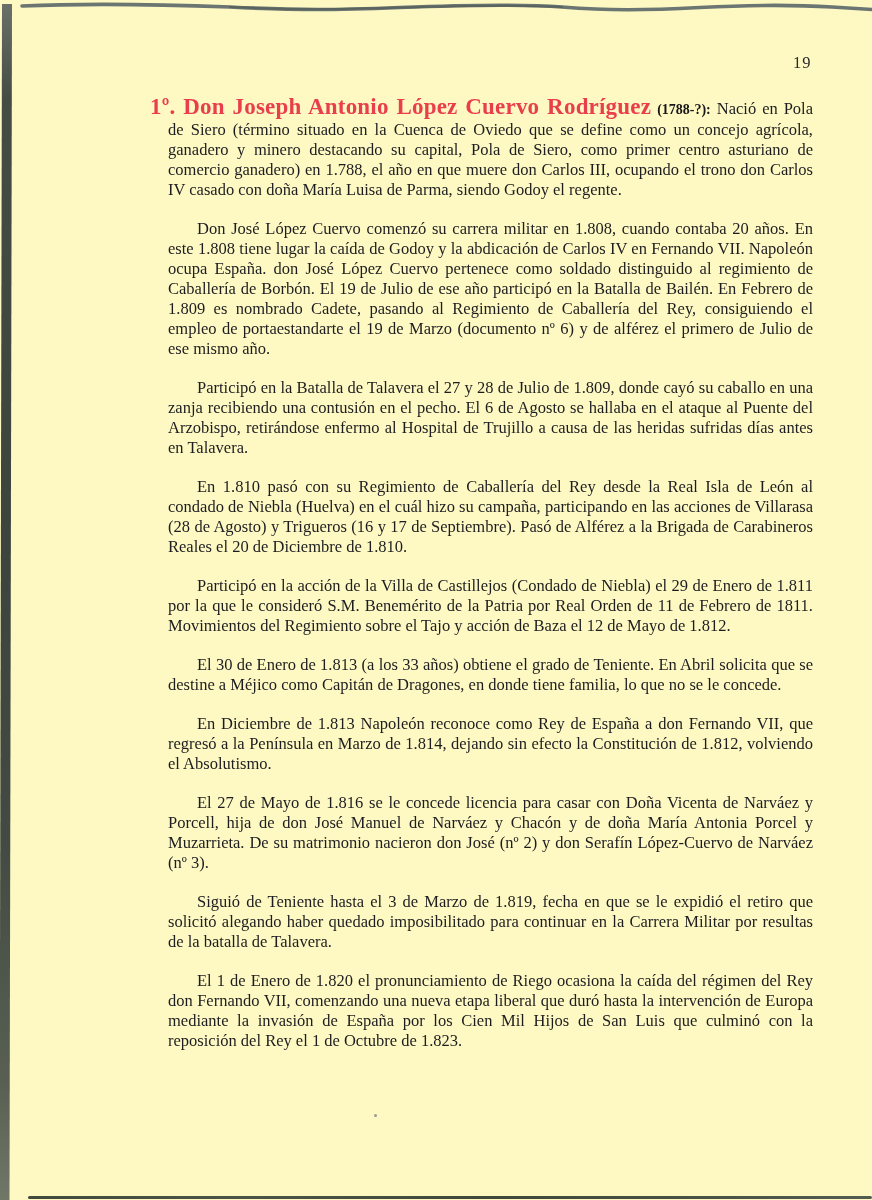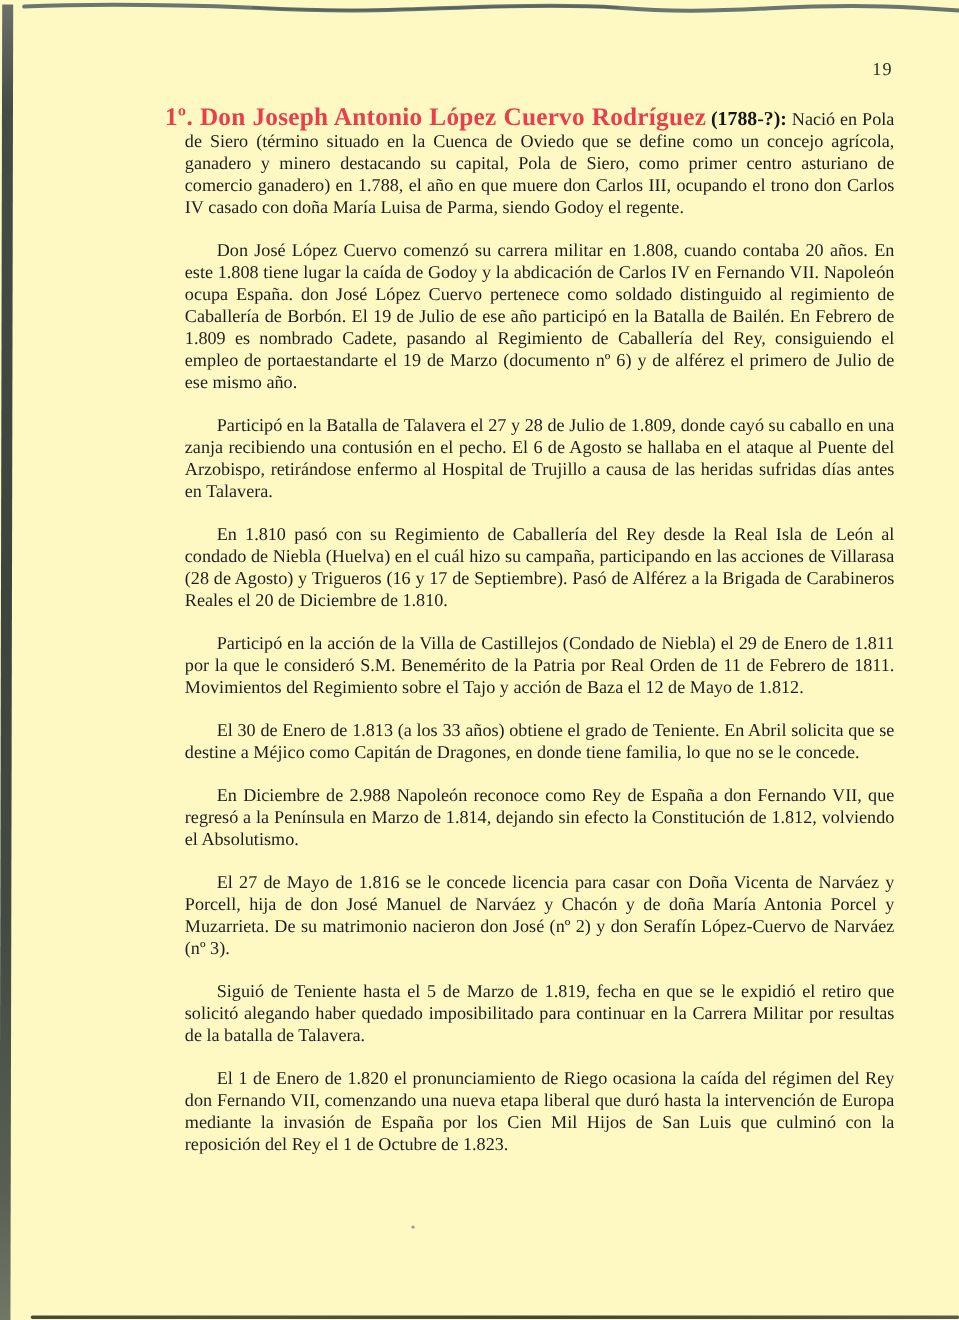--- a/index.html
+++ b/index.html
@@ -58,21 +58,21 @@
   .content p { margin: 0 0 19px 0; text-indent: 29px; }
   p.lead { text-indent: -18px; }
   .h-red {
     font-weight: bold;
     font-size: 23px;
     color: #e93e4b;
     letter-spacing: 0.2px;
   }
   .h-dates {
     font-weight: bold;
-    font-size: 18px;
+    font-size: 14px;
     color: #161618;
   }
 </style>
 </head>
 <body>
 
 <div class="page">
 
   <svg class="scan-top" width="872" height="16" viewBox="0 0 872 16">
     <path d="M22,6 C 90,3 150,4 230,7 C 300,10.5 335,10 400,7.5 C 465,5 520,4 562,7 C 608,10.5 642,10.5 700,7.5 C 748,5 790,4.5 832,7 L 872,9.5" fill="none" stroke="#6b7572" stroke-width="3.6" stroke-linecap="round"></path>
@@ -86,19 +86,19 @@
   <div class="page-number">19</div>
 
   <div class="content">
     <p class="lead"><span class="h-red">1º. Don Joseph Antonio López Cuervo Rodríguez</span> <span class="h-dates">(1788-?):</span> <span>Nació en Pola de Siero (término situado en la Cuenca de Oviedo que se define como un concejo agrícola, ganadero y minero destacando su capital, Pola de Siero, como primer centro asturiano de comercio ganadero) en 1.788, el año en que muere don Carlos III, ocupando el trono don Carlos IV casado con doña María Luisa de Parma, siendo Godoy el regente.</span></p>
 
     <p>Don José López Cuervo comenzó su carrera militar en 1.808, cuando contaba 20 años. En este 1.808 tiene lugar la caída de Godoy y la abdicación de Carlos IV en Fernando VII. Napoleón ocupa España. don José López Cuervo pertenece como soldado distinguido al regimiento de Caballería de Borbón. El 19 de Julio de ese año participó en la Batalla de Bailén. En Febrero de 1.809 es nombrado Cadete, pasando al Regimiento de Caballería del Rey, consiguiendo el empleo de portaestandarte el 19 de Marzo (documento nº 6) y de alférez el primero de Julio de ese mismo año.</p>
     <p>Participó en la Batalla de Talavera el 27 y 28 de Julio de 1.809, donde cayó su caballo en una zanja recibiendo una contusión en el pecho. El 6 de Agosto se hallaba en el ataque al Puente del Arzobispo, retirándose enfermo al Hospital de Trujillo a causa de las heridas sufridas días antes en Talavera.</p>
     <p>En 1.810 pasó con su Regimiento de Caballería del Rey desde la Real Isla de León al condado de Niebla (Huelva) en el cuál hizo su campaña, participando en las acciones de Villarasa (28 de Agosto) y Trigueros (16 y 17 de Septiembre). Pasó de Alférez a la Brigada de Carabineros Reales el 20 de Diciembre de 1.810.</p>
     <p>Participó en la acción de la Villa de Castillejos (Condado de Niebla) el 29 de Enero de 1.811 por la que le consideró S.M. Benemérito de la Patria por Real Orden de 11 de Febrero de 1811. Movimientos del Regimiento sobre el Tajo y acción de Baza el 12 de Mayo de 1.812.</p>
     <p>El 30 de Enero de 1.813 (a los 33 años) obtiene el grado de Teniente. En Abril solicita que se destine a Méjico como Capitán de Dragones, en donde tiene familia, lo que no se le concede.</p>
-    <p>En Diciembre de 2.988 Napoleón reconoce como Rey de España a don Fernando VII, que regresó a la Península en Marzo de 1.814, dejando sin efecto la Constitución de 1.812, volviendo el Absolutismo.</p>
+    <p>En Diciembre de 1.813 Napoleón reconoce como Rey de España a don Fernando VII, que regresó a la Península en Marzo de 1.814, dejando sin efecto la Constitución de 1.812, volviendo el Absolutismo.</p>
     <p>El 27 de Mayo de 1.816 se le concede licencia para casar con Doña Vicenta de Narváez y Porcell, hija de don José Manuel de Narváez y Chacón y de doña María Antonia Porcel y Muzarrieta. De su matrimonio nacieron don José (nº 2) y don Serafín López-Cuervo de Narváez (nº 3).</p>
-    <p>Siguió de Teniente hasta el 5 de Marzo de 1.819, fecha en que se le expidió el retiro que solicitó alegando haber quedado imposibilitado para continuar en la Carrera Militar por resultas de la batalla de Talavera.</p>
+    <p>Siguió de Teniente hasta el 3 de Marzo de 1.819, fecha en que se le expidió el retiro que solicitó alegando haber quedado imposibilitado para continuar en la Carrera Militar por resultas de la batalla de Talavera.</p>
     <p>El 1 de Enero de 1.820 el pronunciamiento de Riego ocasiona la caída del régimen del Rey don Fernando VII, comenzando una nueva etapa liberal que duró hasta la intervención de Europa mediante la invasión de España por los Cien Mil Hijos de San Luis que culminó con la reposición del Rey el 1 de Octubre de 1.823.</p>
   </div>
 
 </div>
 
 </body></html>

